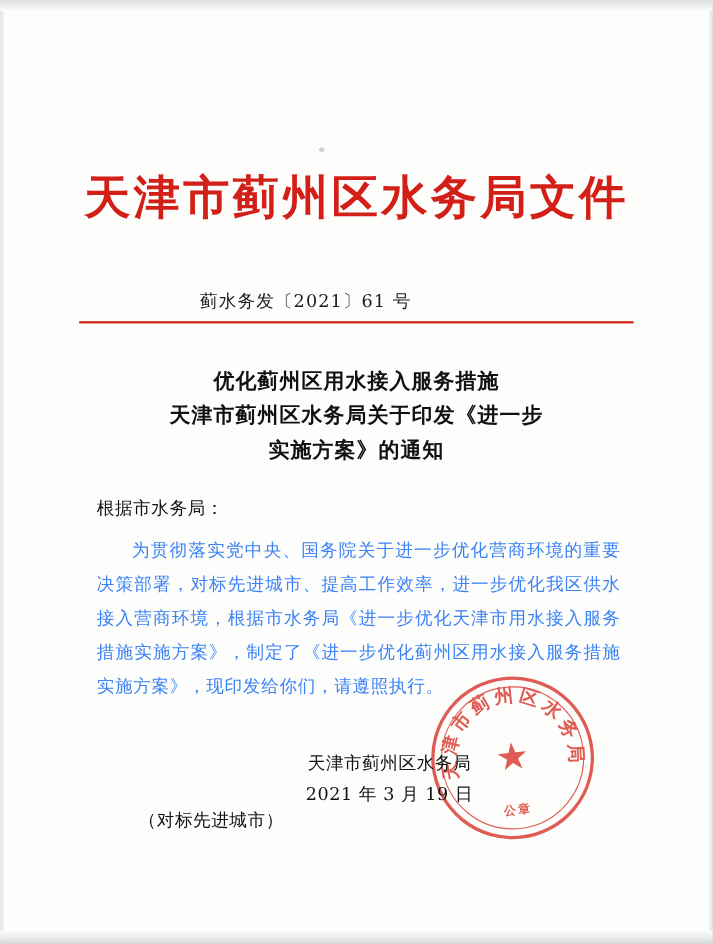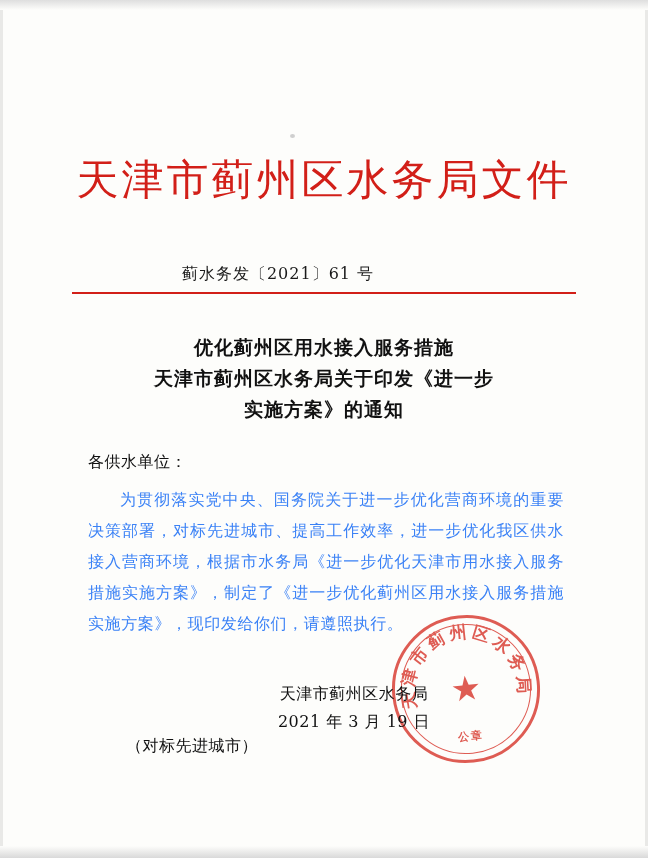--- a/index.html
+++ b/index.html
@@ -44,21 +44,21 @@
   }
 
   .doc-title {
     position: absolute;
     top: 152px;
     left: 0;
     width: 648px;
     text-align: center;
     color: #d21f18;
     font-family: "DejaVu Serif", serif;
-    font-weight: normal;
+    font-weight: bold;
     font-size: 42px;
     letter-spacing: 3px;
     white-space: nowrap;
   }
 
   .doc-number {
     position: absolute;
     top: 264px;
     left: 0;
     width: 556px;
@@ -209,21 +209,21 @@
   <div class="doc-number">蓟水务发〔2021〕61 号</div>
 
   <div class="red-rule"></div>
 
   <div class="subject">
     <div>优化蓟州区用水接入服务措施</div>
     <div>天津市蓟州区水务局关于印发《进一步</div>
     <div>实施方案》的通知</div>
   </div>
 
-  <div class="recipient">各供水单位：</div>
+  <div class="recipient">根据市水务局：</div>
 
   <div class="body-text">为贯彻落实党中央、国务院关于进一步优化营商环境的重要决策部署，对标先进城市、提高工作效率，进一步优化我区供水接入营商环境，根据市水务局《进一步优化天津市用水接入服务措施实施方案》，制定了《进一步优化蓟州区用水接入服务措施实施方案》，现印发给你们，请遵照执行。</div>
 
   <div class="seal">
     <div class="seal-inner"></div>
     <svg class="seal-arc" viewBox="0 0 142 142">
       <defs>
         <path id="arcpath" d="M 20 82 A 52 52 0 1 1 122 82"></path>
       </defs>
       <text>

